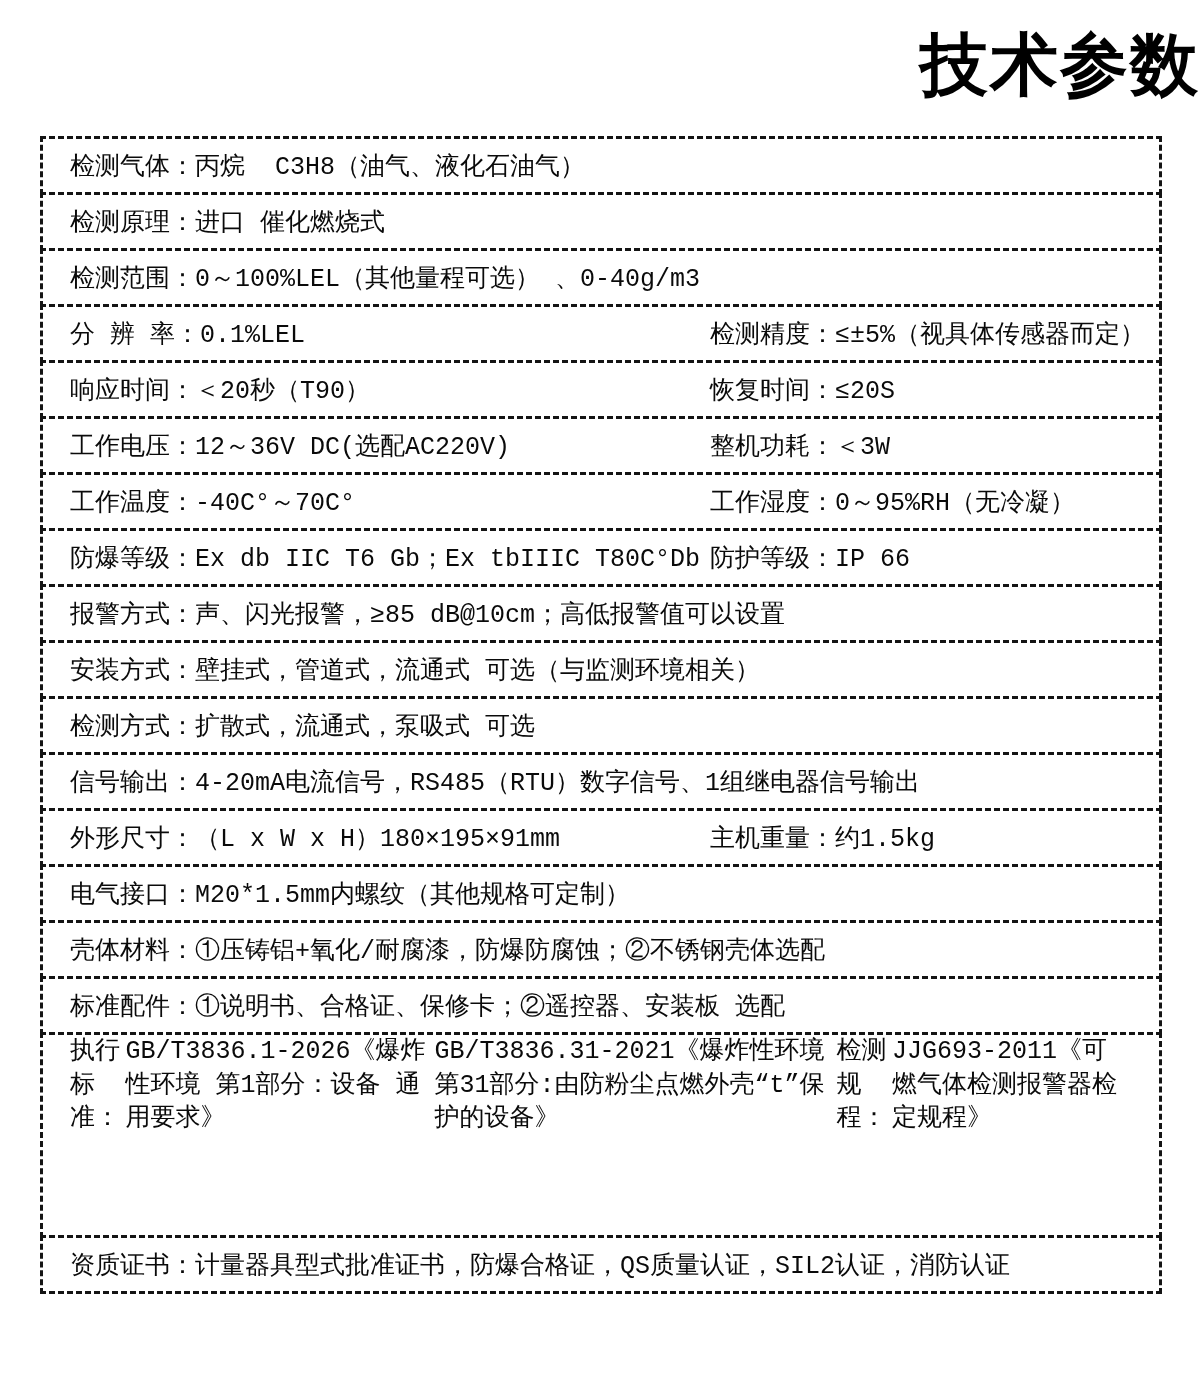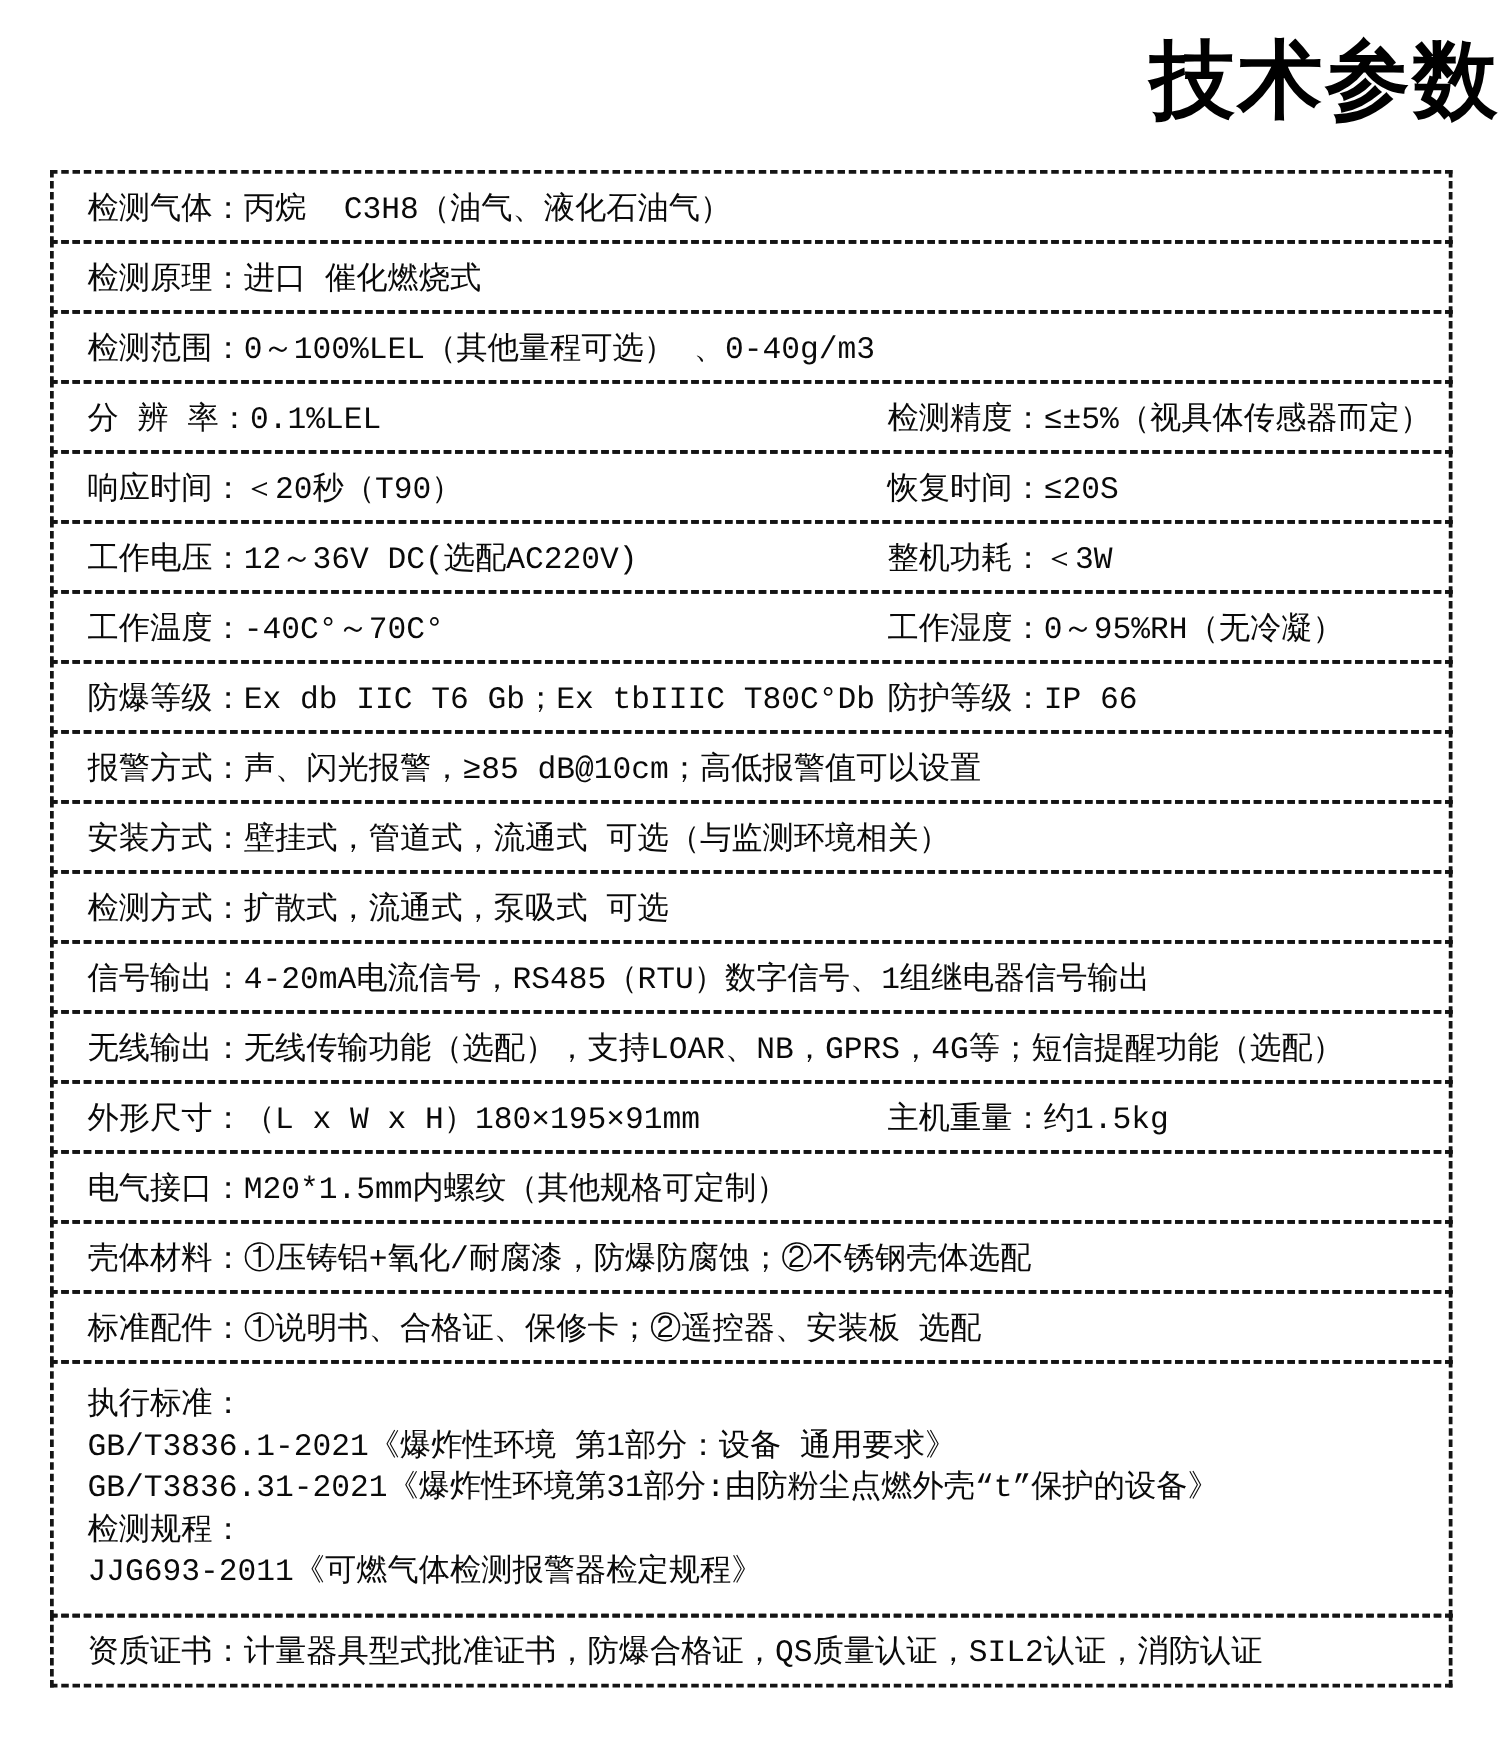--- a/index.html
+++ b/index.html
@@ -58,21 +58,21 @@
   .col2 {
     position: absolute;
     left: 667px;
     top: 0;
     height: 100%;
     display: flex;
     align-items: center;
   }
   .row.multi {
     height: 206px;
-    flex-direction: column;
+    flex-direction: row;
     align-items: flex-start;
     justify-content: center;
     line-height: 33.5px;
   }
   .row.multi .line { display: block; }
 </style>
 </head>
 <body>
 
 <div class="page">
@@ -83,21 +83,20 @@
       <div class="row"><span class="cell">检测范围：0～100%LEL（其他量程可选） 、0-40g/m3</span></div>
       <div class="row"><span class="cell">分 辨 率：0.1%LEL</span><span class="col2">检测精度：≤±5%（视具体传感器而定）</span></div>
       <div class="row"><span class="cell">响应时间：＜20秒（T90）</span><span class="col2">恢复时间：≤20S</span></div>
       <div class="row"><span class="cell">工作电压：12～36V DC(选配AC220V)</span><span class="col2">整机功耗：＜3W</span></div>
       <div class="row"><span class="cell">工作温度：-40C°～70C°</span><span class="col2">工作湿度：0～95%RH（无冷凝）</span></div>
       <div class="row"><span class="cell">防爆等级：Ex db IIC T6 Gb；Ex tbIIIC T80C°Db</span><span class="col2">防护等级：IP 66</span></div>
       <div class="row"><span class="cell">报警方式：声、闪光报警，≥85 dB@10cm；高低报警值可以设置</span></div>
       <div class="row"><span class="cell">安装方式：壁挂式，管道式，流通式 可选（与监测环境相关）</span></div>
       <div class="row"><span class="cell">检测方式：扩散式，流通式，泵吸式 可选</span></div>
       <div class="row"><span class="cell">信号输出：4-20mA电流信号，RS485（RTU）数字信号、1组继电器信号输出</span></div>
-      <div class="row"><span class="cell">无线输出：无线传输功能（选配），支持LOAR、NB，GPRS，4G等；短信提醒功能（选配）</span></div>
       <div class="row"><span class="cell">外形尺寸：（L x W x H）180×195×91mm</span><span class="col2">主机重量：约1.5kg</span></div>
       <div class="row"><span class="cell">电气接口：M20*1.5mm内螺纹（其他规格可定制）</span></div>
       <div class="row"><span class="cell">壳体材料：①压铸铝+氧化/耐腐漆，防爆防腐蚀；②不锈钢壳体选配</span></div>
       <div class="row"><span class="cell">标准配件：①说明书、合格证、保修卡；②遥控器、安装板 选配</span></div>
-      <div class="row multi"><span class="line">执行标准：</span><span class="line">GB/T3836.1-2021《爆炸性环境 第1部分：设备 通用要求》</span><span class="line">GB/T3836.31-2021《爆炸性环境第31部分:由防粉尘点燃外壳“t”保护的设备》</span><span class="line">检测规程：</span><span class="line">JJG693-2011《可燃气体检测报警器检定规程》</span></div>
+      <div class="row multi"><span class="line">执行标准：</span><span class="line">GB/T3836.1-2026《爆炸性环境 第1部分：设备 通用要求》</span><span class="line">GB/T3836.31-2021《爆炸性环境第31部分:由防粉尘点燃外壳“t”保护的设备》</span><span class="line">检测规程：</span><span class="line">JJG693-2011《可燃气体检测报警器检定规程》</span></div>
       <div class="row"><span class="cell">资质证书：计量器具型式批准证书，防爆合格证，QS质量认证，SIL2认证，消防认证</span></div>
     </div>
 </div>
 
 </body></html>

